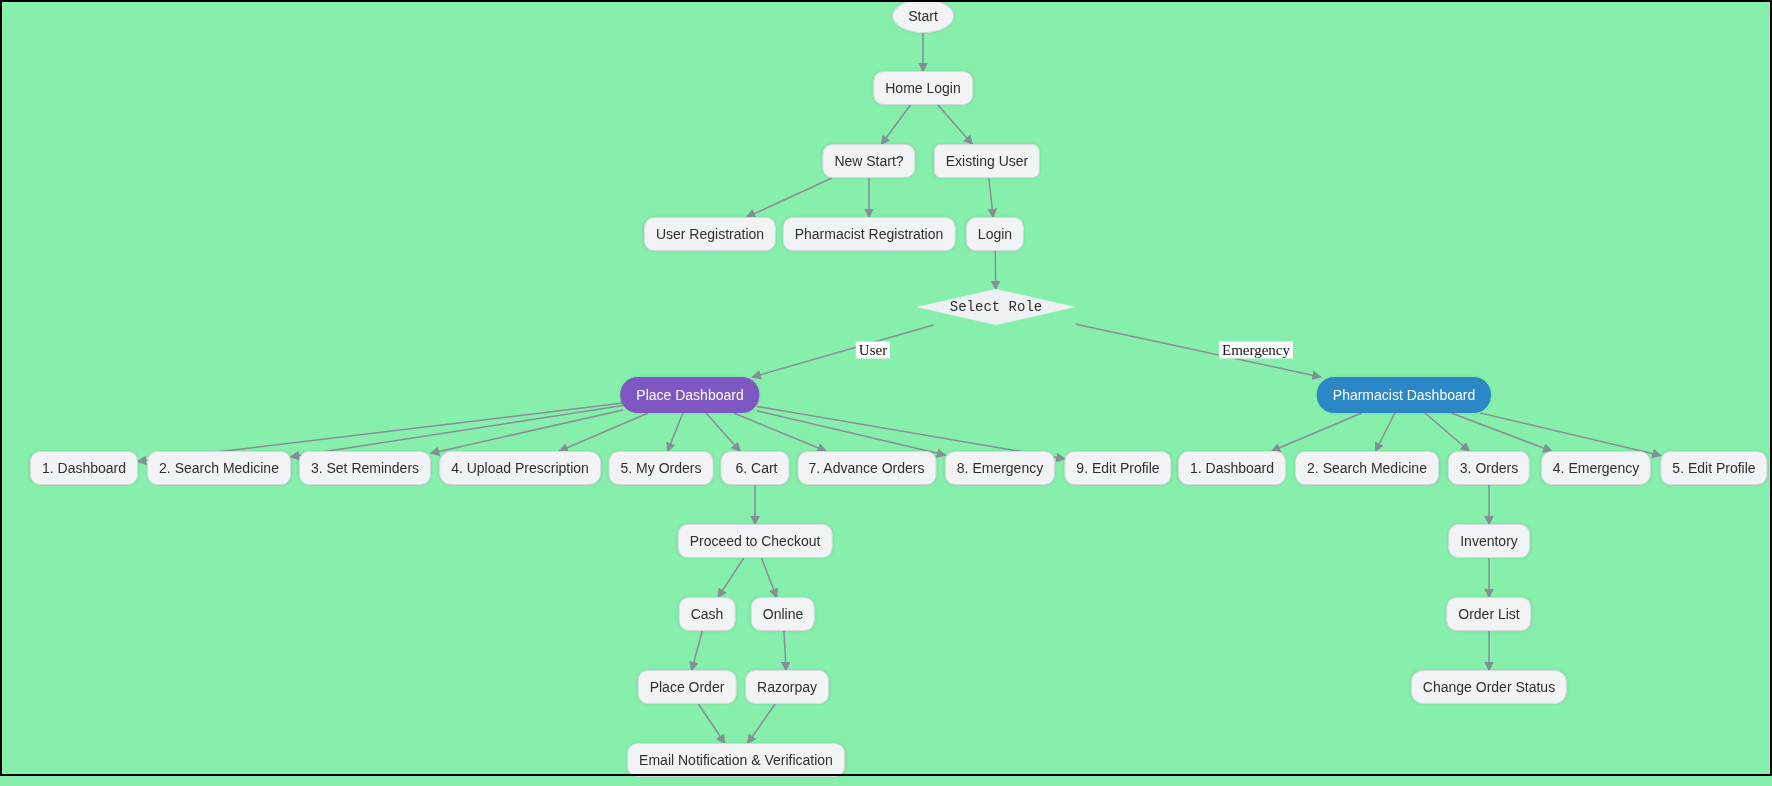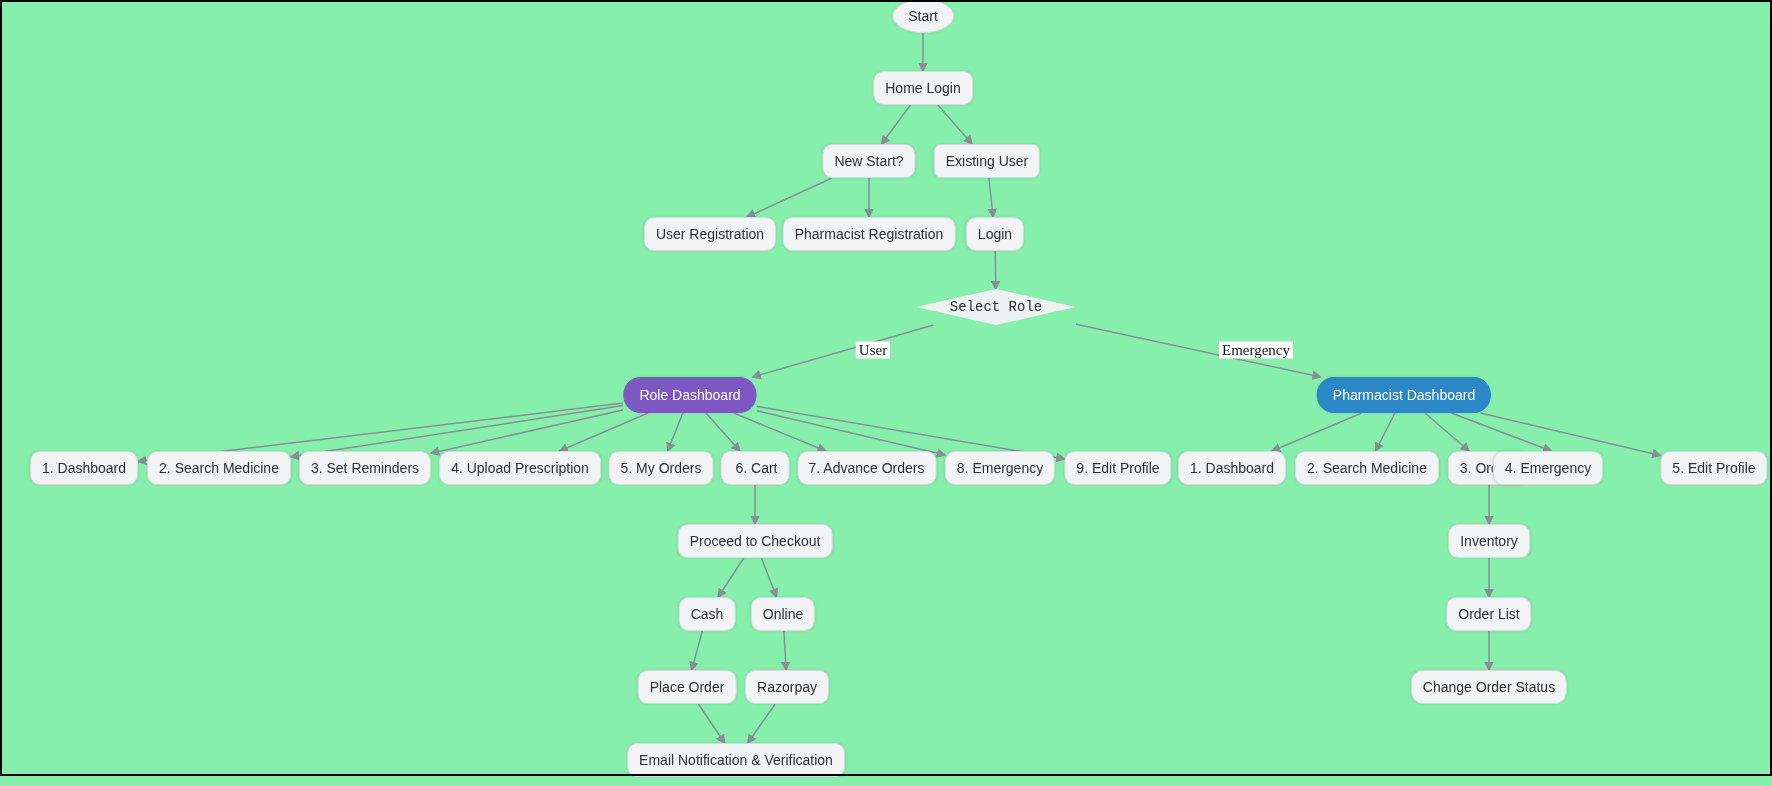--- a/index.html
+++ b/index.html
@@ -91,35 +91,35 @@
       <div class="node rect" style="left: 923px; top: 88px;"><span class="node-label">Home Login</span></div>
       <div class="node rect" style="left: 869px; top: 161px;"><span class="node-label">New Start?</span></div>
       <div class="node rect" style="left: 987px; top: 161px; border-radius: 7px;"><span class="node-label">Existing User</span></div>
       <div class="node rect" style="left: 710px; top: 234px;"><span class="node-label">User Registration</span></div>
       <div class="node rect" style="left: 869px; top: 234px;"><span class="node-label">Pharmacist Registration</span></div>
       <div class="node rect" style="left: 995px; top: 234px;"><span class="node-label">Login</span></div>
       <div class="node diamond" style="left: 996px; top: 307px;">
         <div class="diamond-shape"></div>
         <span class="node-label">Select Role</span>
       </div>
-      <div class="node primary" style="background: rgb(126, 87, 194); border-color: rgb(126, 87, 194); color: rgb(255, 255, 255); left: 690px; top: 395px;"><span class="node-label">Role Dashboard</span></div>
+      <div class="node primary" style="background: rgb(126, 87, 194); border-color: rgb(126, 87, 194); color: rgb(255, 255, 255); left: 690px; top: 395px;"><span class="node-label">Place Dashboard</span></div>
       <div class="node primary" style="background: rgb(43, 135, 198); border-color: rgb(43, 135, 198); color: rgb(255, 255, 255); left: 1404px; top: 395px;"><span class="node-label">Pharmacist Dashboard</span></div>
       <div class="node rect" style="left: 84px; top: 468px;"><span class="node-label">1. Dashboard</span></div>
       <div class="node rect" style="left: 219px; top: 468px;"><span class="node-label">2. Search Medicine</span></div>
       <div class="node rect" style="left: 365px; top: 468px;"><span class="node-label">3. Set Reminders</span></div>
-      <div class="node rect" style="left: 520px; top: 468px;"><span class="node-label">4. Upload Prescription</span></div>
+      <div class="node rect" style="left: 520px; top: 468px; border-radius: 12px;"><span class="node-label">4. Upload Prescription</span></div>
       <div class="node rect" style="left: 661px; top: 468px;"><span class="node-label">5. My Orders</span></div>
       <div class="node rect" style="left: 755px; top: 468px; padding-left: 14px;"><span class="node-label">6. Cart</span></div>
       <div class="node rect" style="left: 867px; top: 468px; padding-left: 10px;"><span class="node-label">7. Advance Orders</span></div>
       <div class="node rect" style="left: 1000px; top: 468px;"><span class="node-label">8. Emergency</span></div>
       <div class="node rect" style="left: 1118px; top: 468px;"><span class="node-label">9. Edit Profile</span></div>
       <div class="node rect" style="left: 1232px; top: 468px;"><span class="node-label">1. Dashboard</span></div>
       <div class="node rect" style="left: 1367px; top: 468px;"><span class="node-label">2. Search Medicine</span></div>
       <div class="node rect" style="left: 1489px; top: 468px;"><span class="node-label">3. Orders</span></div>
-      <div class="node rect" style="left: 1548px; top: 468px;"><span class="node-label">4. Emergency</span></div>
+      <div class="node rect" style="left: 1596px; top: 468px; border-radius: 11px;"><span class="node-label">4. Emergency</span></div>
       <div class="node rect" style="left: 1714px; top: 468px;"><span class="node-label">5. Edit Profile</span></div>
       <div class="node rect" style="left: 755px; top: 541px;"><span class="node-label">Proceed to Checkout</span></div>
       <div class="node rect" style="left: 707px; top: 614px;"><span class="node-label">Cash</span></div>
       <div class="node rect" style="left: 783px; top: 614px;"><span class="node-label">Online</span></div>
       <div class="node rect" style="left: 687px; top: 687px;"><span class="node-label">Place Order</span></div>
       <div class="node rect" style="left: 787px; top: 687px;"><span class="node-label">Razorpay</span></div>
       <div class="node rect" style="left: 736px; top: 760px;"><span class="node-label">Email Notification &amp; Verification</span></div>
       <div class="node rect" style="left: 1489px; top: 541px;"><span class="node-label">Inventory</span></div>
       <div class="node rect" style="left: 1489px; top: 614px;"><span class="node-label">Order List</span></div>
       <div class="node rect" style="left: 1489px; top: 687px; border-radius: 12px;"><span class="node-label">Change Order Status</span></div>

